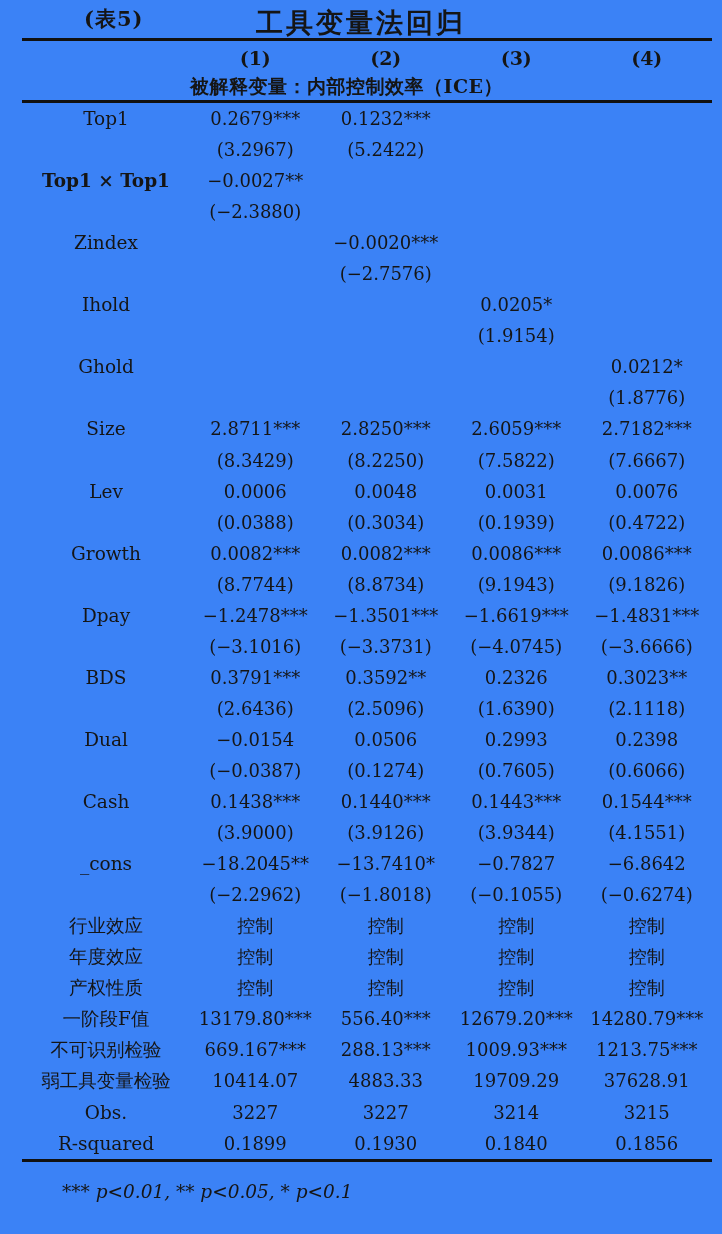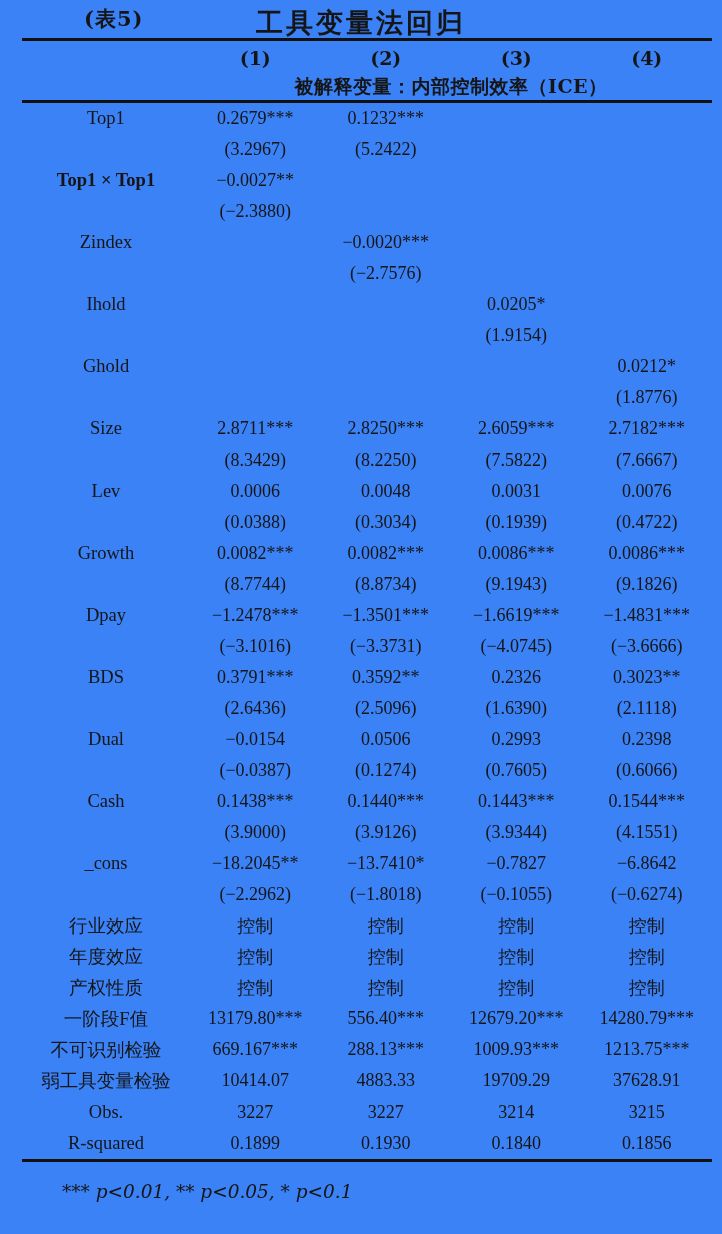--- a/index.html
+++ b/index.html
@@ -59,38 +59,37 @@
     font-weight: bold;
   }
   .hrow-depvar {
     display: grid;
     grid-template-columns: 168px 522px;
     height: 26px;
     align-items: center;
   }
   .depvar {
     grid-column: 2;
-    text-align: center;
+    text-align: left;
     font-size: 19px;
     font-weight: bold;
     letter-spacing: 0.5px;
   }
   
   .tbody {
     margin-left: 22px;
     width: 690px;
     border-bottom: 3px solid #111;
     box-sizing: border-box;
   }
   .trow {
     display: grid;
     grid-template-columns: 168px repeat(4, 130.5px);
     height: 31.05px;
     align-items: center;
-    font-family: Liberation Serif, serif;
   }
   .cell {
     text-align: center;
     font-size: 18px;
     white-space: nowrap;
   }
   .cell.label {
     font-size: 18.5px;
   }
   .cell.bold {

